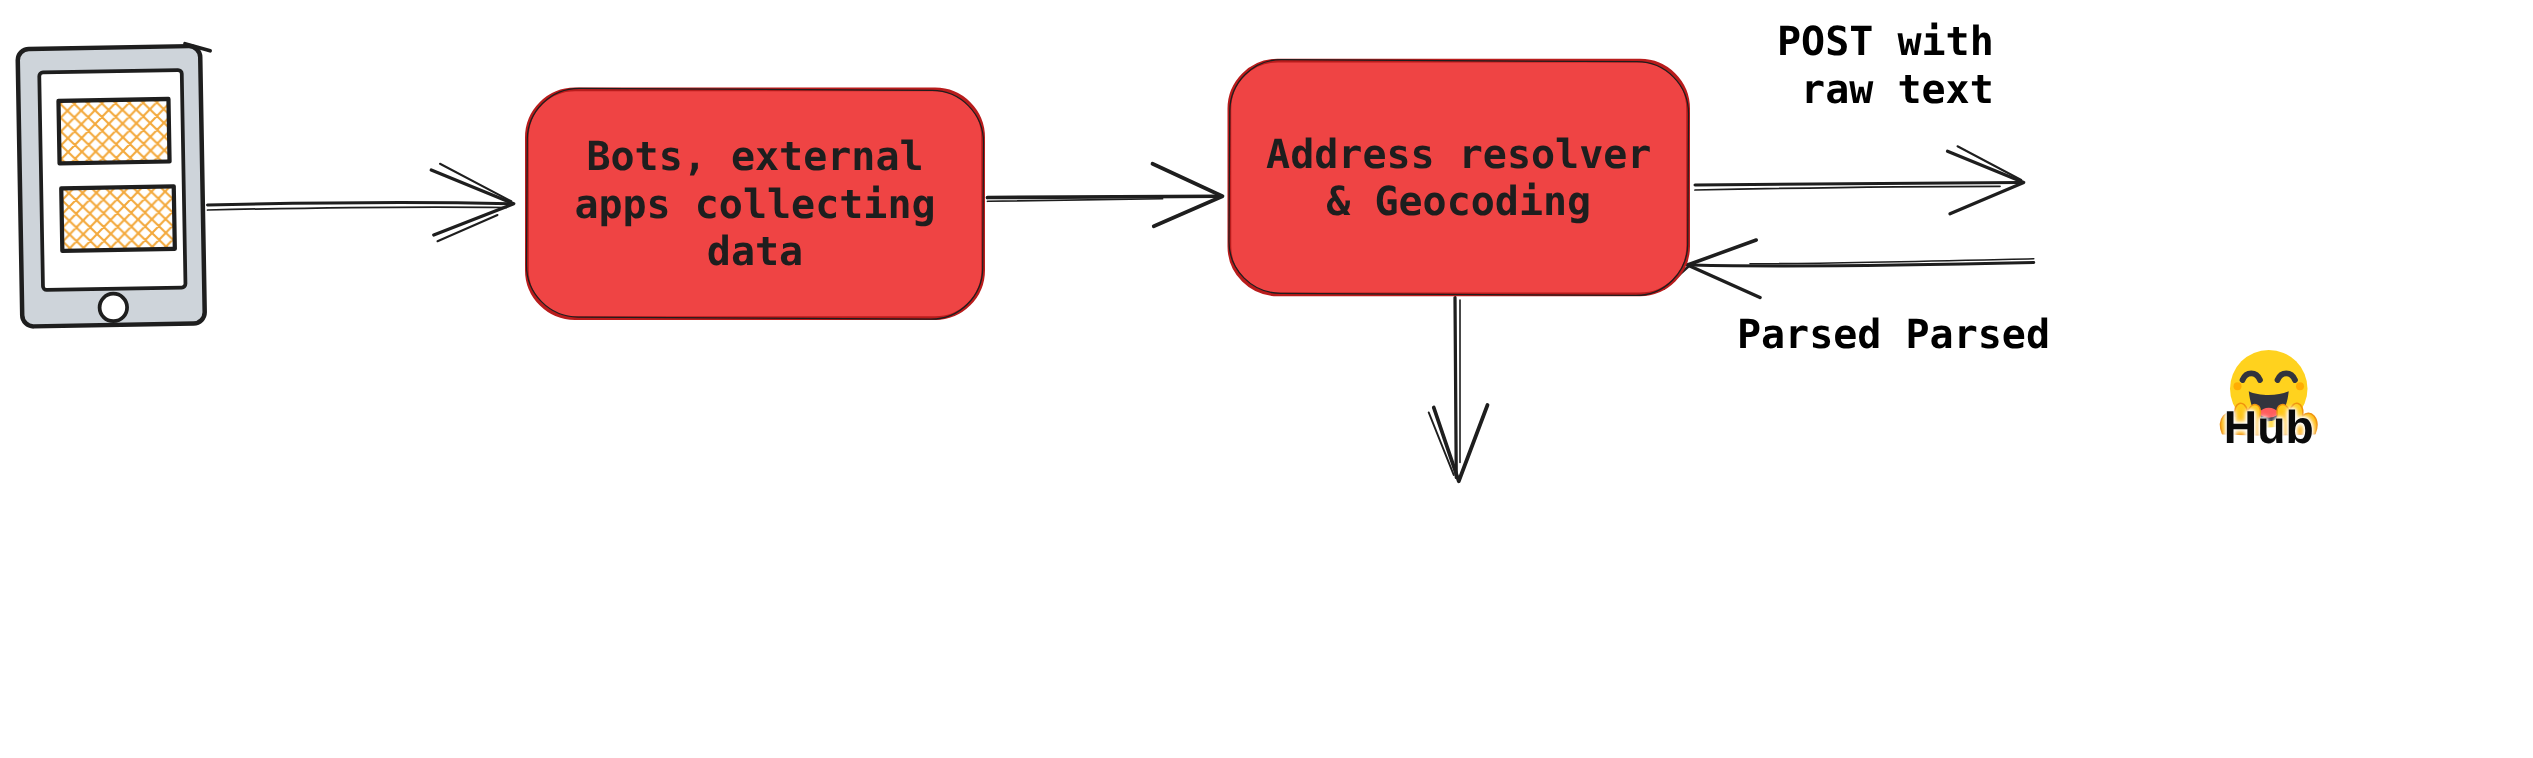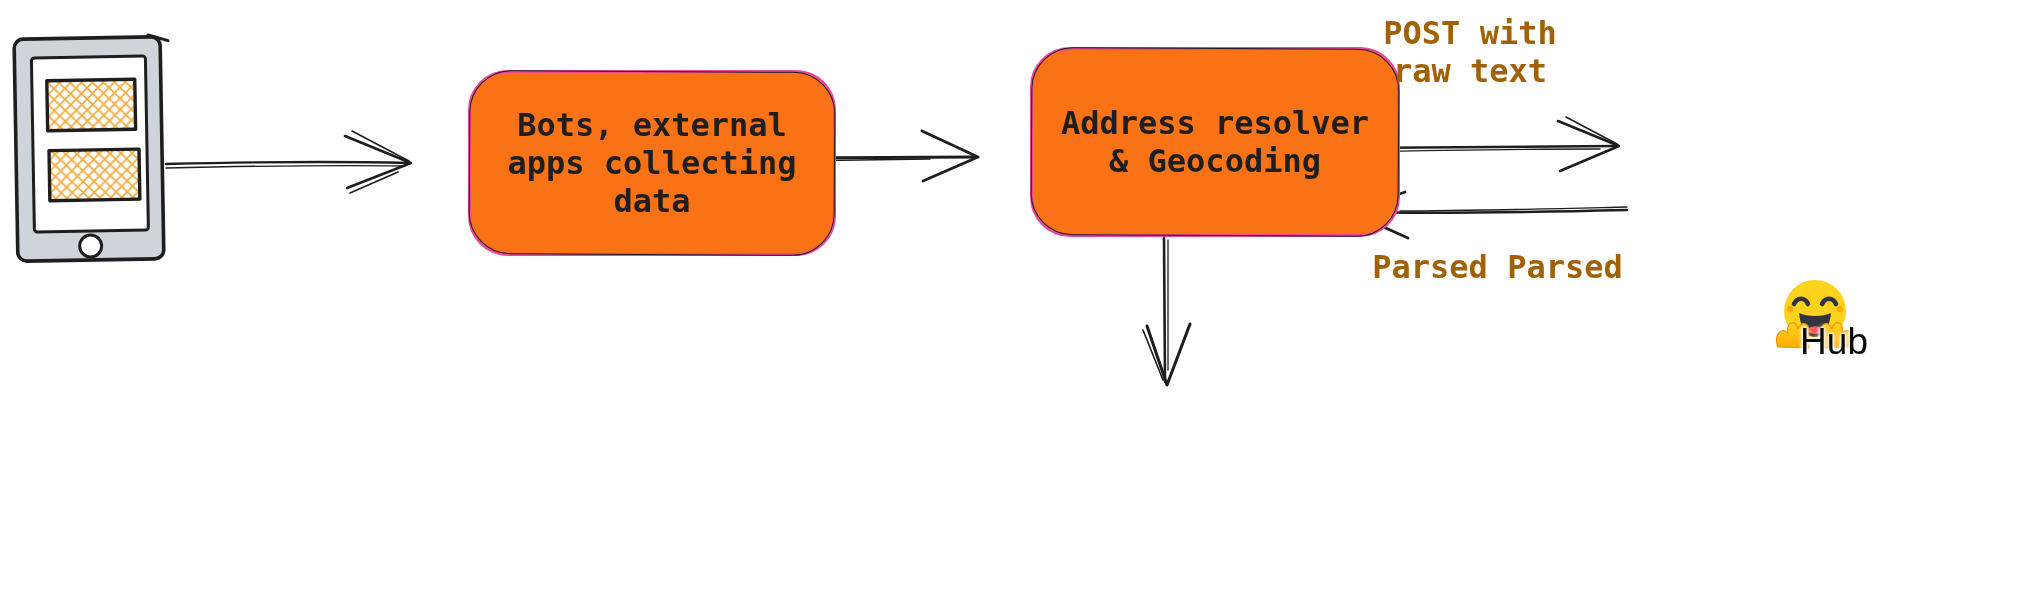--- a/index.html
+++ b/index.html
@@ -8,60 +8,60 @@
     width:2026px;height:606px;
     background:#ffffff;
     overflow:hidden;
     font-family:"DejaVu Sans Mono","Liberation Mono",monospace;
   }
   .art{position:absolute;left:0;top:0;width:2026px;height:606px;}
   
   .node{
     position:absolute;
     box-sizing:border-box;
-    background:#f97316;
-    border:3px solid #ec4899;
+    background:#ef4444;
+    border:3px solid #b91c1c;
     border-radius:40px;
-    display:flex;align-items:center;justify-content:center;margin-left:48px;
+    display:flex;align-items:center;justify-content:center;
   }
   .node::before{
     content:"";
     position:absolute;inset:-2px;
     border:1.6px solid #1e1e1e;
     border-radius:42px;
     transform:rotate(0.35deg);
     pointer-events:none;
   }
   .node-label{
     white-space:pre-line;
     text-align:center;
     font-weight:600;
     font-size:32px;line-height:38px;
     color:#1e1e1e;
     letter-spacing:0;
   }
   .edge-label{
     position:absolute;
     white-space:pre-line;
-    text-align:center;
+    text-align:right;
     font-weight:600;
     font-size:32px;line-height:38px;
-    color:#a16207;
+    color:#000000;
   }
   #node-bots      {left:420px; top:70px;  width:368px; height:186px;}
   #node-resolver  {left:982px; top:47px;  width:370px; height:190px;}
   #node-inference {left:1636px;top:56px;  width:372px; height:186px;}
   #node-backend   {left:985px; top:396px; width:376px; height:196px;}
   #label-post     {left:1345px;top:14px;  width:250px;}
   #label-parsed   {left:1355px;top:248px; width:285px;}
   #hub-label{
     position:absolute;left:1762px;top:322px;width:106px;
-    text-align:right;
+    text-align:center;
     font-family:"Liberation Sans","DejaVu Sans",sans-serif;
-    font-weight:normal;font-size:37px;line-height:40px;color:#0b0b0b;
+    font-weight:bold;font-size:37px;line-height:40px;color:#0b0b0b;
     text-shadow:0 0 3px #fff,0 0 3px #fff,0 0 5px #fff,0 0 5px #fff;
   }
 </style>
 </head>
 <body>
 
 <div class="canvas">
 
   <svg class="art" viewBox="0 0 2026 606">
     <defs>

